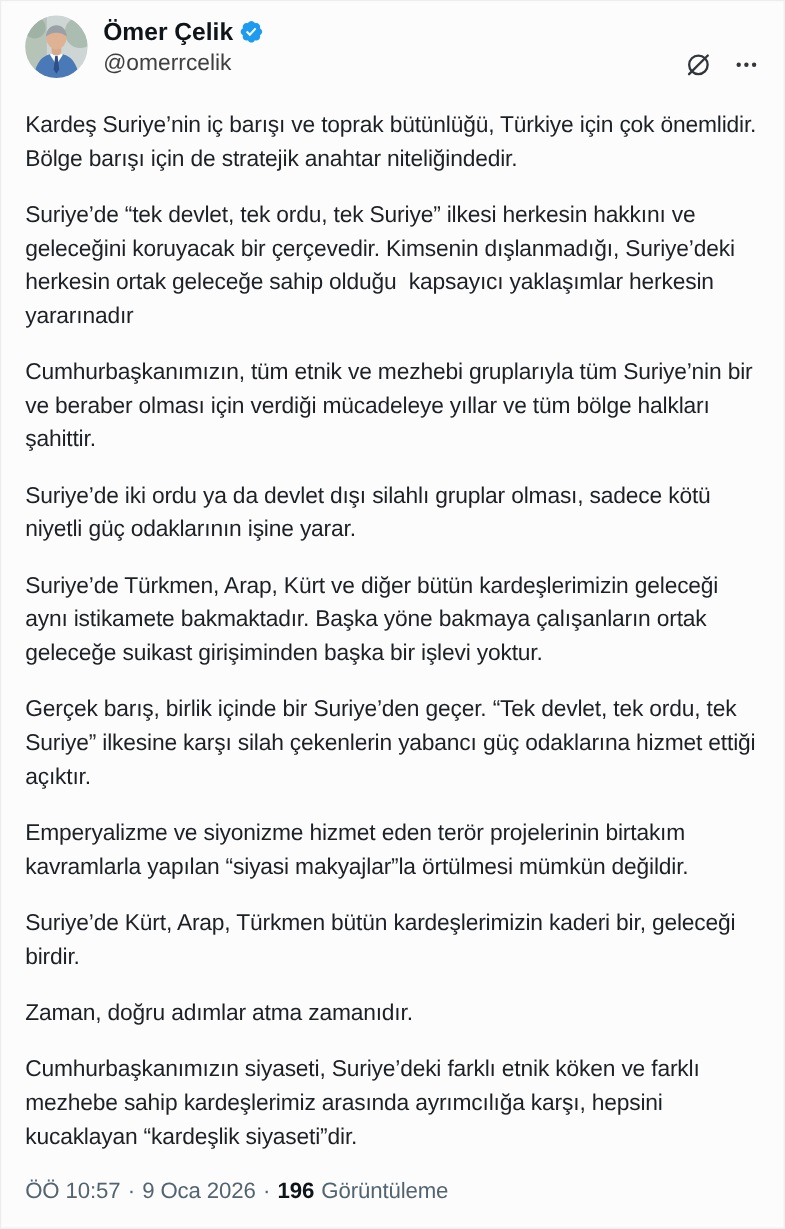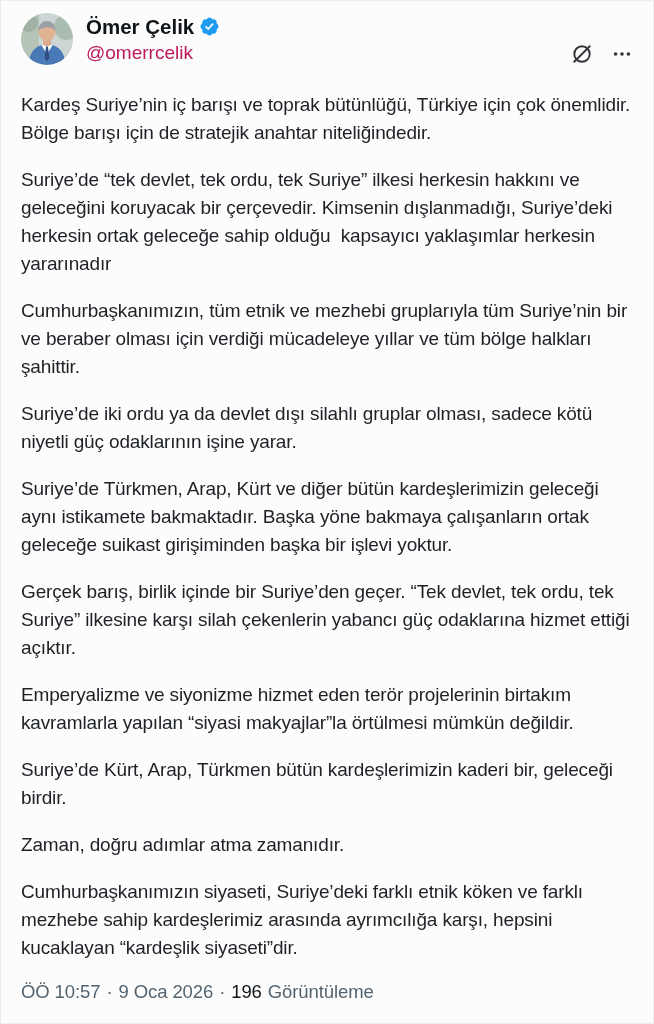--- a/index.html
+++ b/index.html
@@ -23,21 +23,21 @@
     background: #cfd8dc;
   }
   .avatar svg { display: block; width: 100%; height: 100%; }
   .id-block { margin-left: 13px; flex: 1 1 auto; min-width: 0; }
   .name-row { display: flex; align-items: center; gap: 5px; cursor: pointer; }
   .display-name {
     font-size: 20.5px; font-weight: 700; line-height: 1.25;
     white-space: nowrap;
   }
   .badge { width: 21px; height: 21px; flex: 0 0 auto; }
-  .handle { font-size: 19px; color: #be185d; margin-top: 3px; line-height: 1.2; }
+  .handle { font-size: 19px; color: #404040; margin-top: 3px; line-height: 1.2; }
   .header-actions { display: flex; align-items: center; gap: 18px; padding-top: 9px; }
   .icon-btn { width: 22px; height: 22px; cursor: pointer; color: #0f1419; opacity: 0.85; }
   .icon-btn svg { display: block; width: 100%; height: 100%; }
 
   
   .body-text {
     margin-top: 26px;
     font-size: 19px;
     line-height: 28px;
     letter-spacing: -0.15px;
@@ -48,21 +48,21 @@
   
   .footer {
     margin-top: 4px;
     font-size: 18.5px;
     color: #536471;
     display: flex;
     align-items: flex-start;
     gap: 6px;
     letter-spacing: -0.1px;
   }
-  .views-count { color: #0f1419; font-weight: 400; }
+  .views-count { color: #0f1419; font-weight: 700; }
 </style>
 </head>
 <body>
 
 <div class="tweet">
 
   <div class="header">
 
     <div class="avatar">
       <svg viewBox="0 0 52 52" aria-hidden="true">

